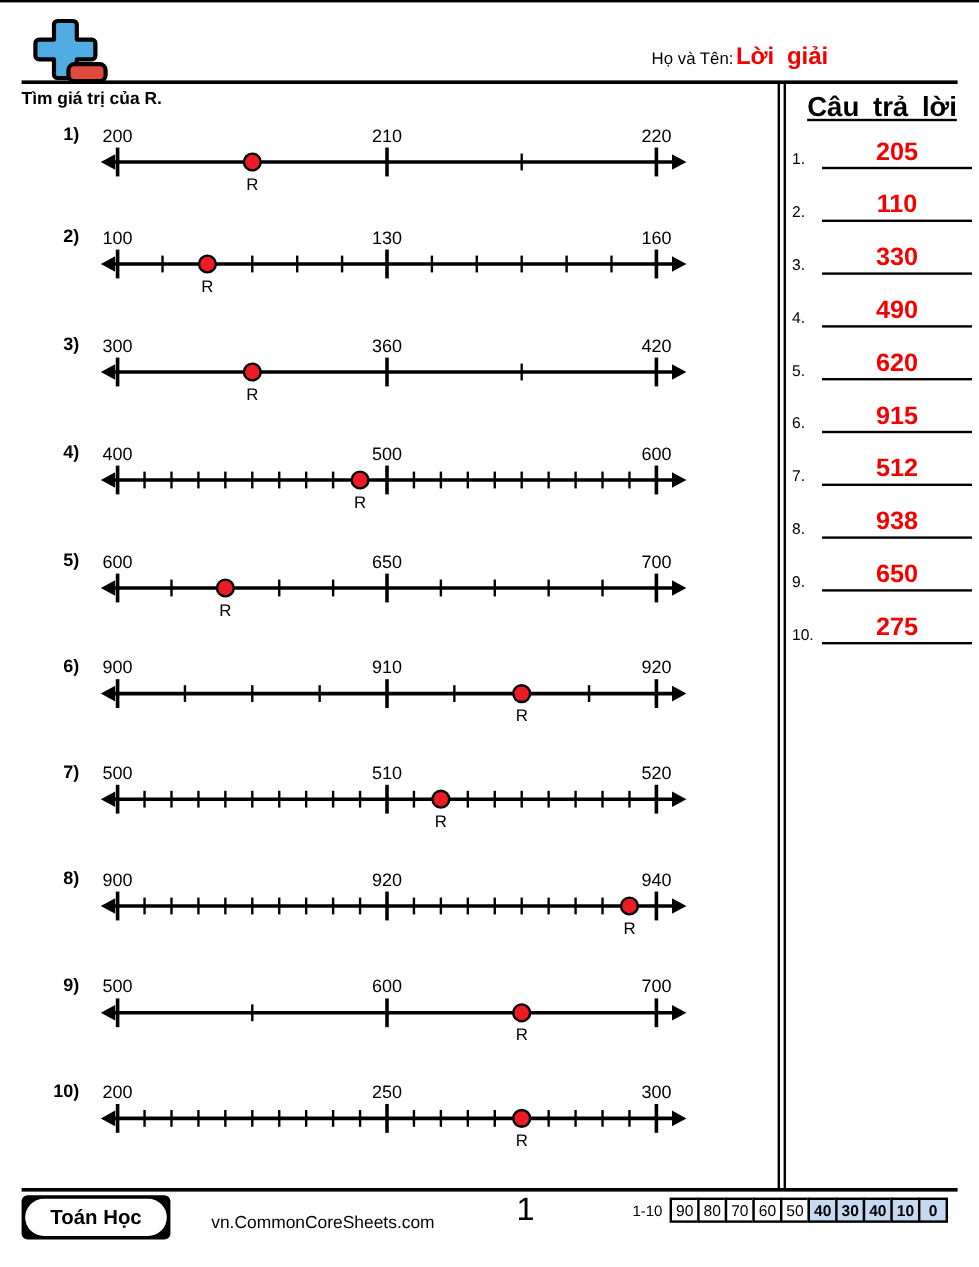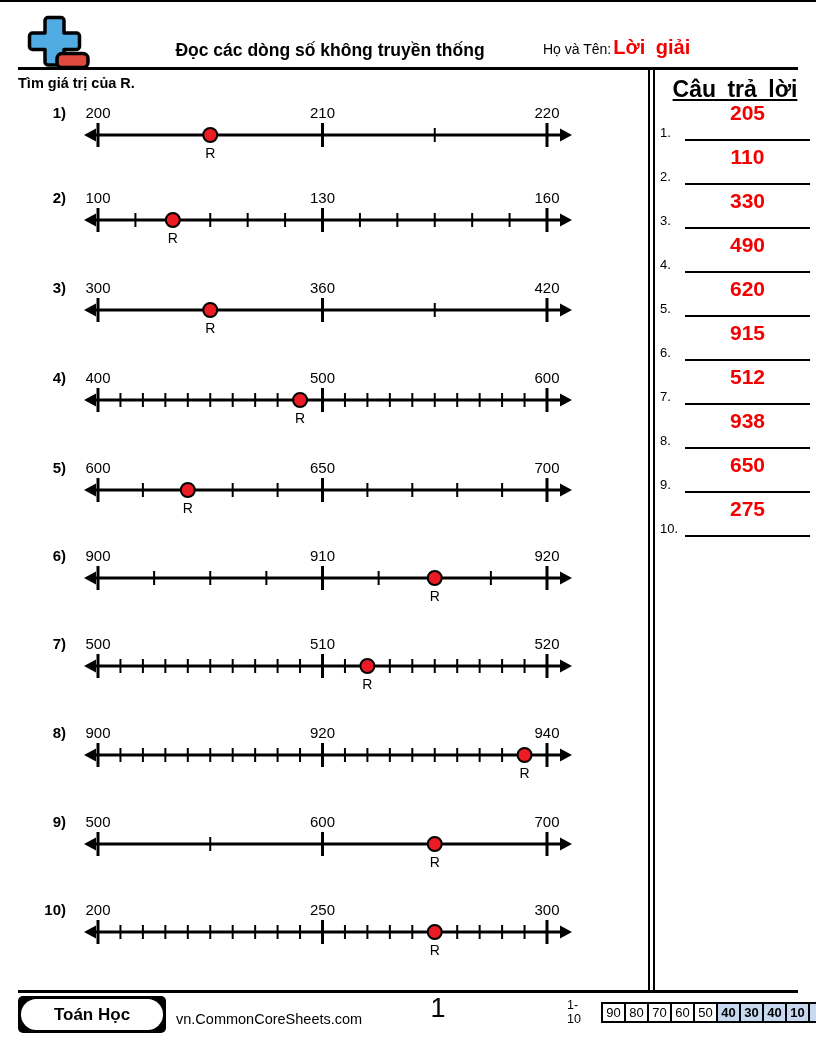--- a/index.html
+++ b/index.html
@@ -27,57 +27,56 @@
                border-left: 2px solid #000; border-right: 2px solid #000; }
 
   
   .answers { position: absolute; left: 660px; top: 74px; width: 150px; }
   .answers-title { font-size: 23px; font-weight: bold; text-decoration: underline;
                    text-align: center; word-spacing: 5px; height: 21px; }
   .answer-row { display: flex; align-items: flex-end; height: 44px; }
   .answer-num { width: 25px; font-size: 13px; padding-bottom: 1px; }
   .answer-line { flex: 1; border-bottom: 2px solid #000; text-align: center; }
   .answer-value { color: var(--red); font-weight: bold; font-size: 21px; line-height: 1;
-                  display: inline-block; padding-bottom: 16px; margin-top: 12px; }
+                  display: inline-block; padding-bottom: 2px; margin-top: 12px; }
 
   
   .problems-area { position: absolute; left: 18px; top: 0; width: 625px; height: 990px; }
   .problem { position: absolute; left: 0; width: 600px; height: 62px; }
   .problem-num { position: absolute; left: 6px; top: 2px; width: 42px; text-align: right;
                  font-weight: bold; font-size: 15px; }
   .numline { position: absolute; left: 55px; top: 0; overflow: visible; }
   svg text { font-family: "Liberation Sans", sans-serif; }
 
   
   .footer-line { position: absolute; left: 18px; right: 18px; top: 988px; height: 3px; background: #000; }
-  .badge { position: absolute; left: 18px; top: 994px; width: 148px; height: 37px;
+  .badge { position: absolute; left: 18px; top: 994px; width: 124px; height: 37px;
            background: #000; border-radius: 5px; padding: 3px; }
   .badge-inner { width: 100%; height: 100%; background: #fff; border-radius: 17px;
                  display: flex; align-items: center; justify-content: center;
                  font-weight: bold; font-size: 17px; }
   .website { position: absolute; left: 176px; top: 1009px; font-size: 14.5px; }
   .page-num { position: absolute; left: 398px; top: 991px; width: 80px; text-align: center; font-size: 27px; }
   .score { position: absolute; left: 527px; top: 996px; display: flex; align-items: center; }
-  .score-label { font-size: 12.5px; margin-right: 6px; margin-left: 40px; }
-  .score-cells { display: flex; margin-left: 16px; }
+  .score-label { font-size: 12.5px; margin-right: 6px; }
+  .score-cells { display: flex; margin-left: 2px; }
   .score-cell { width: 25px; height: 21px; border: 2px solid #000; margin-left: -2px;
                 display: flex; align-items: center; justify-content: center;
                 font-size: 13px; background: #fff; }
   .score-cell.hl { background: var(--score-hl); font-weight: bold; }
 </style>
 </head>
 <body>
 
 <div class="page">
 
   <svg class="logo" width="76" height="58" viewBox="0 0 76 58">
     <path d="M28,4.5 h13 a3,3 0 0 1 3,3 V20 h12.5 a3,3 0 0 1 3,3 v10.5 a3,3 0 0 1 -3,3 H44 V49 a3,3 0 0 1 -3,3 H28 a3,3 0 0 1 -3,-3 V36.5 H12.5 a3,3 0 0 1 -3,-3 V23 a3,3 0 0 1 3,-3 H25 V7.5 a3,3 0 0 1 3,-3 z" style="fill:var(--logo-blue)" stroke="#000" stroke-width="3.5" stroke-linejoin="round"></path>
     <rect x="37" y="40.5" width="31" height="14" rx="5" style="fill:var(--logo-red)" stroke="#000" stroke-width="3.5"></rect>
   </svg>
-  <div class="title">Đọc các dòng số không truyền thống</div>
   <div class="name-area">
     <span class="name-label">Họ và Tên:</span>
     <span class="name-value">Lời giải</span>
   </div>
   <div class="header-line"></div>
   <div class="instruction">Tìm giá trị của R.</div>
 
   <div class="problems-area">
       <div class="problem" style="top: 100px;">
         <div class="problem-num">1)</div>

